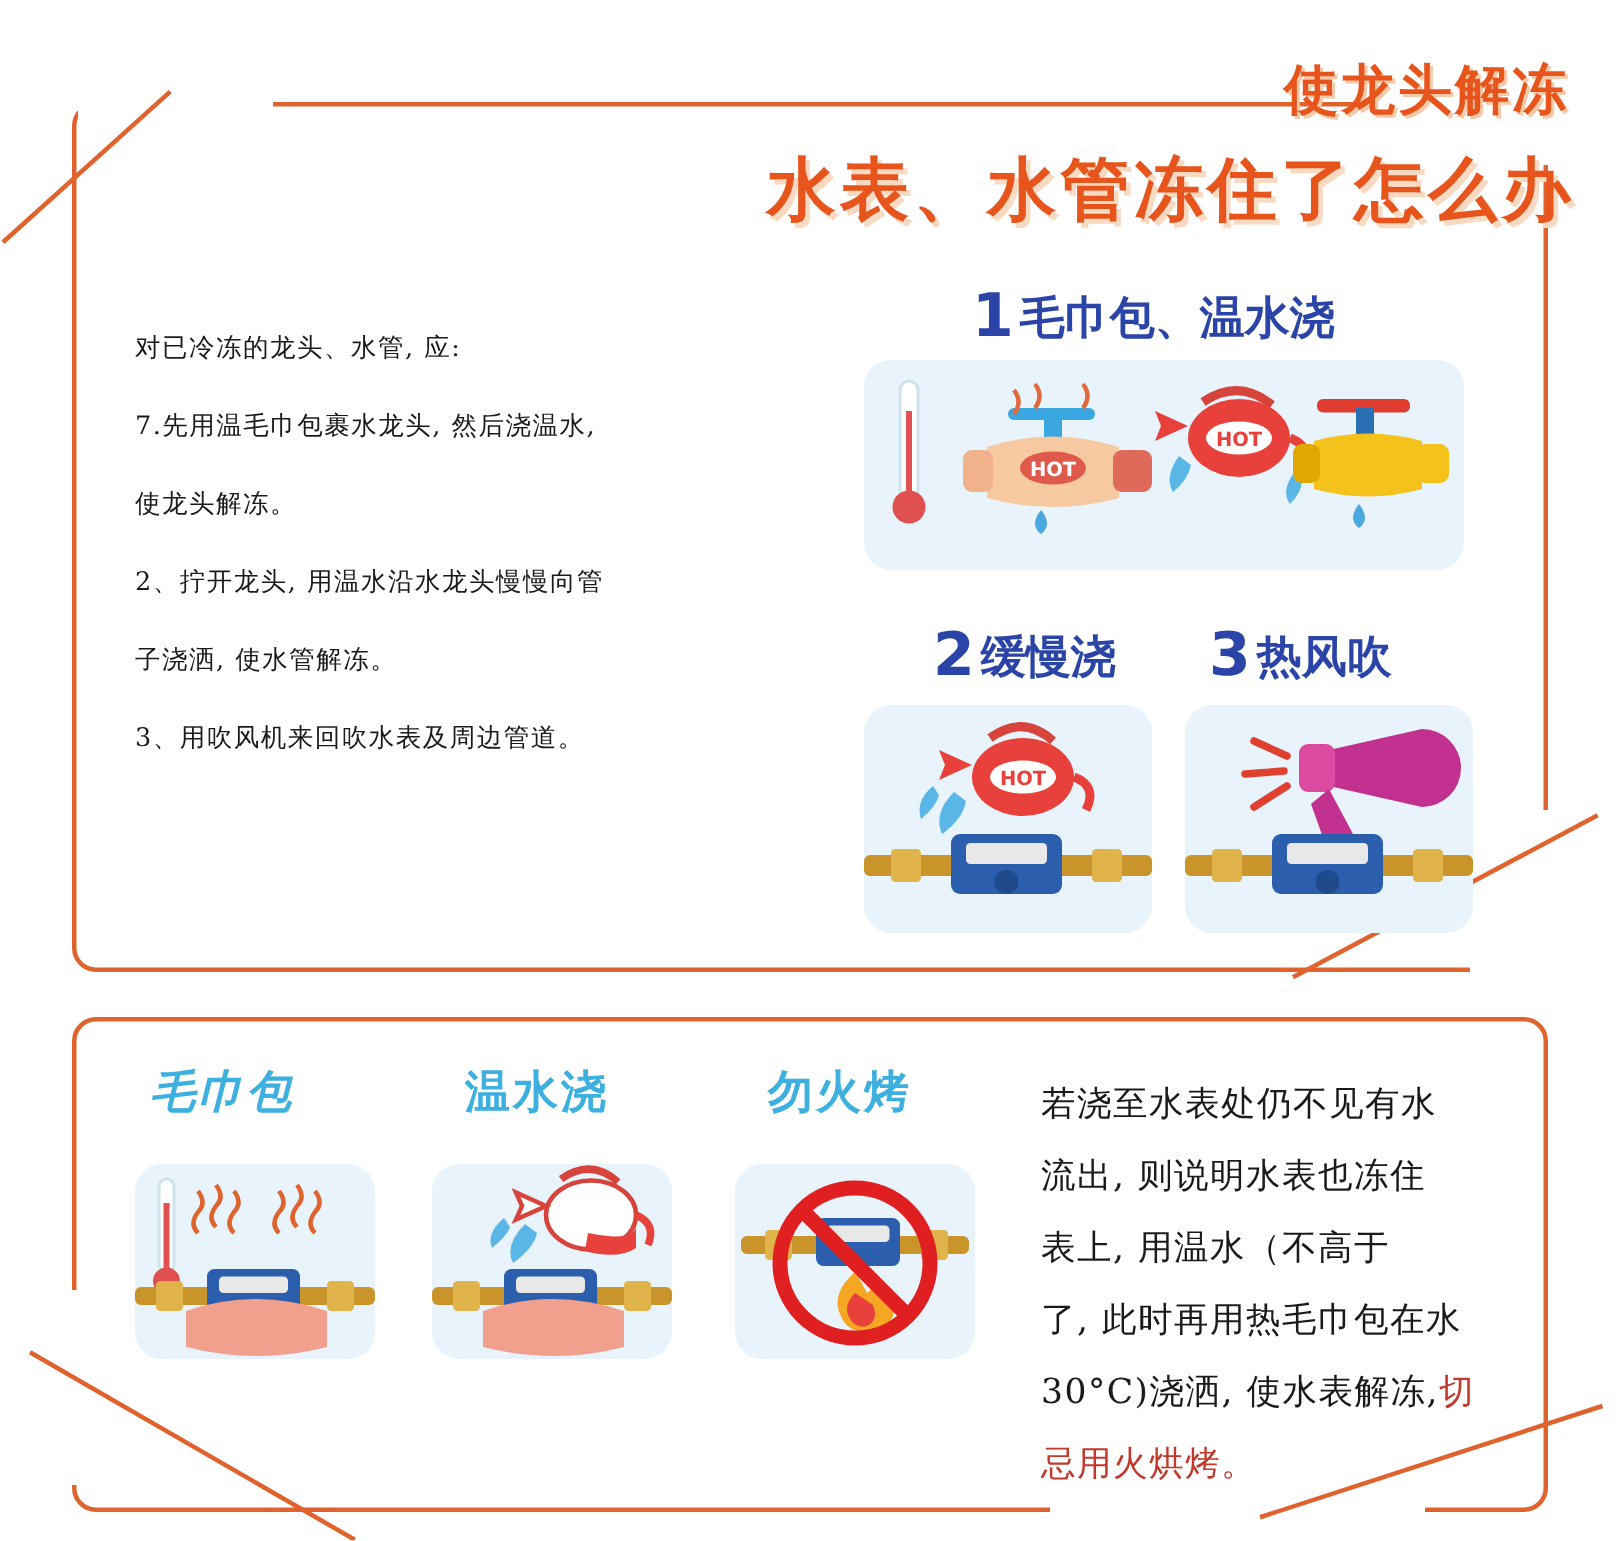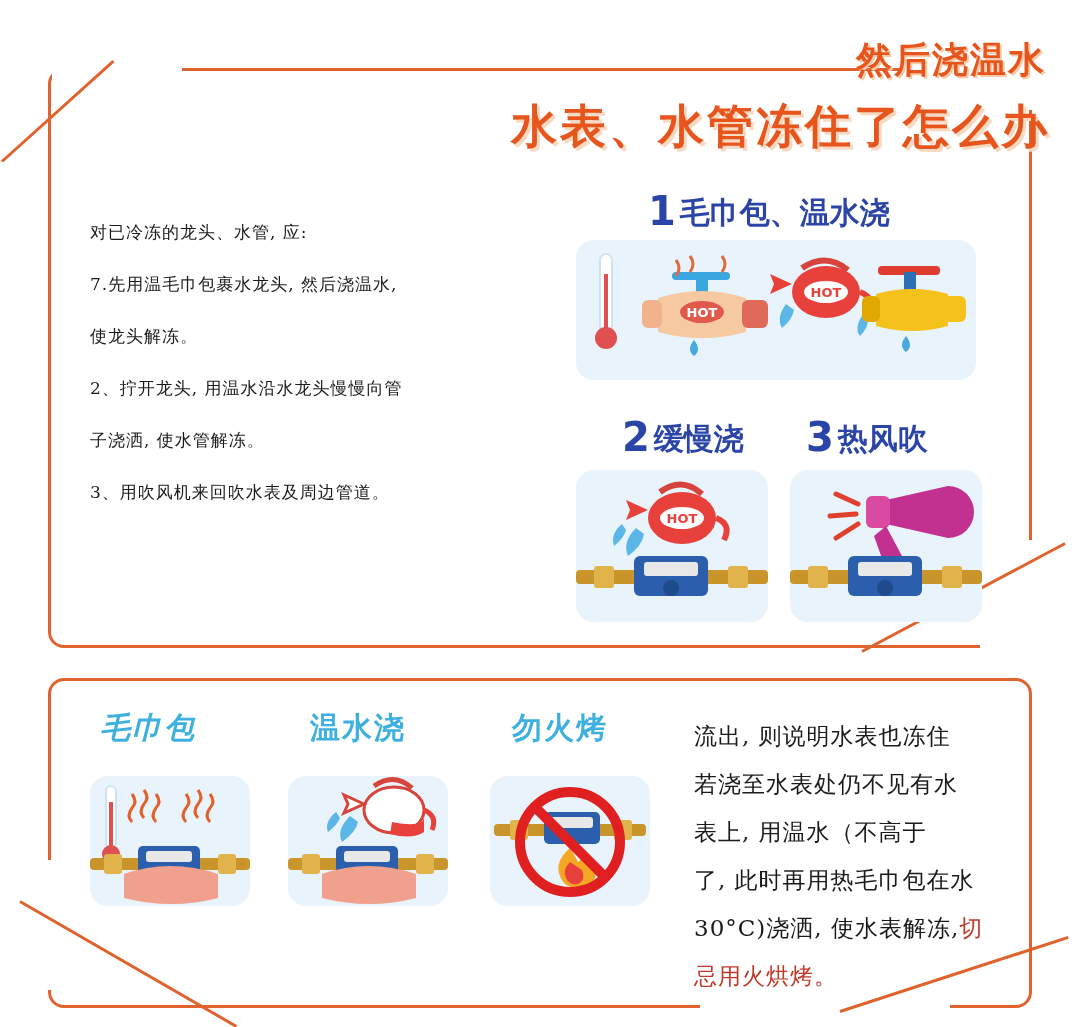--- a/index.html
+++ b/index.html
@@ -169,21 +169,21 @@
 <div class="gap gap-tr"></div>
 <div class="gap gap-br"></div>
 <div class="gap gap-bl"></div>
 <div class="gap gap-bb"></div>
 
 <div class="slash slash-tl"></div>
 <div class="slash slash-tr"></div>
 <div class="slash slash-bl"></div>
 <div class="slash slash-bb"></div>
 
-<div class="header-kicker">然后浇温水</div>
+<div class="header-kicker">使龙头解冻</div>
 <div class="header-title">水表、水管冻住了怎么办</div>
 
 <div class="text-block">
   <p>对已冷冻的龙头、水管, 应:</p>
   <p>7.先用温毛巾包裹水龙头, 然后浇温水,</p>
   <p>使龙头解冻。</p>
   <p>2、拧开龙头, 用温水沿水龙头慢慢向管</p>
   <p>子浇洒, 使水管解冻。</p>
   <p>3、用吹风机来回吹水表及周边管道。</p>
 </div>
@@ -355,21 +355,21 @@
       <path d="M80 86 q-8 8 -4 16 q4 8 12 6 q8 -4 4 -14 q-6 -4 -12 -8 z" fill="#e8413c"></path>
     </g>
     <g>
       <circle cx="80" cy="66" r="50" fill="none" stroke="#e02020" stroke-width="10"></circle>
       <line x1="45" y1="31" x2="115" y2="101" stroke="#e02020" stroke-width="10"></line>
     </g>
   </svg>
 </div>
 
 <div class="bottom-text">
+  <div>若浇至水表处仍不见有水</div>
   <div>流出, 则说明水表也冻住</div>
-  <div>若浇至水表处仍不见有水</div>
   <div>表上, 用温水（不高于</div>
   <div>了, 此时再用热毛巾包在水</div>
   <div>
     <span>30°C)浇洒, 使水表解冻,</span><span class="warn">切</span>
   </div>
   <div class="warn">忌用火烘烤。</div>
 </div>
 
 </body></html>

